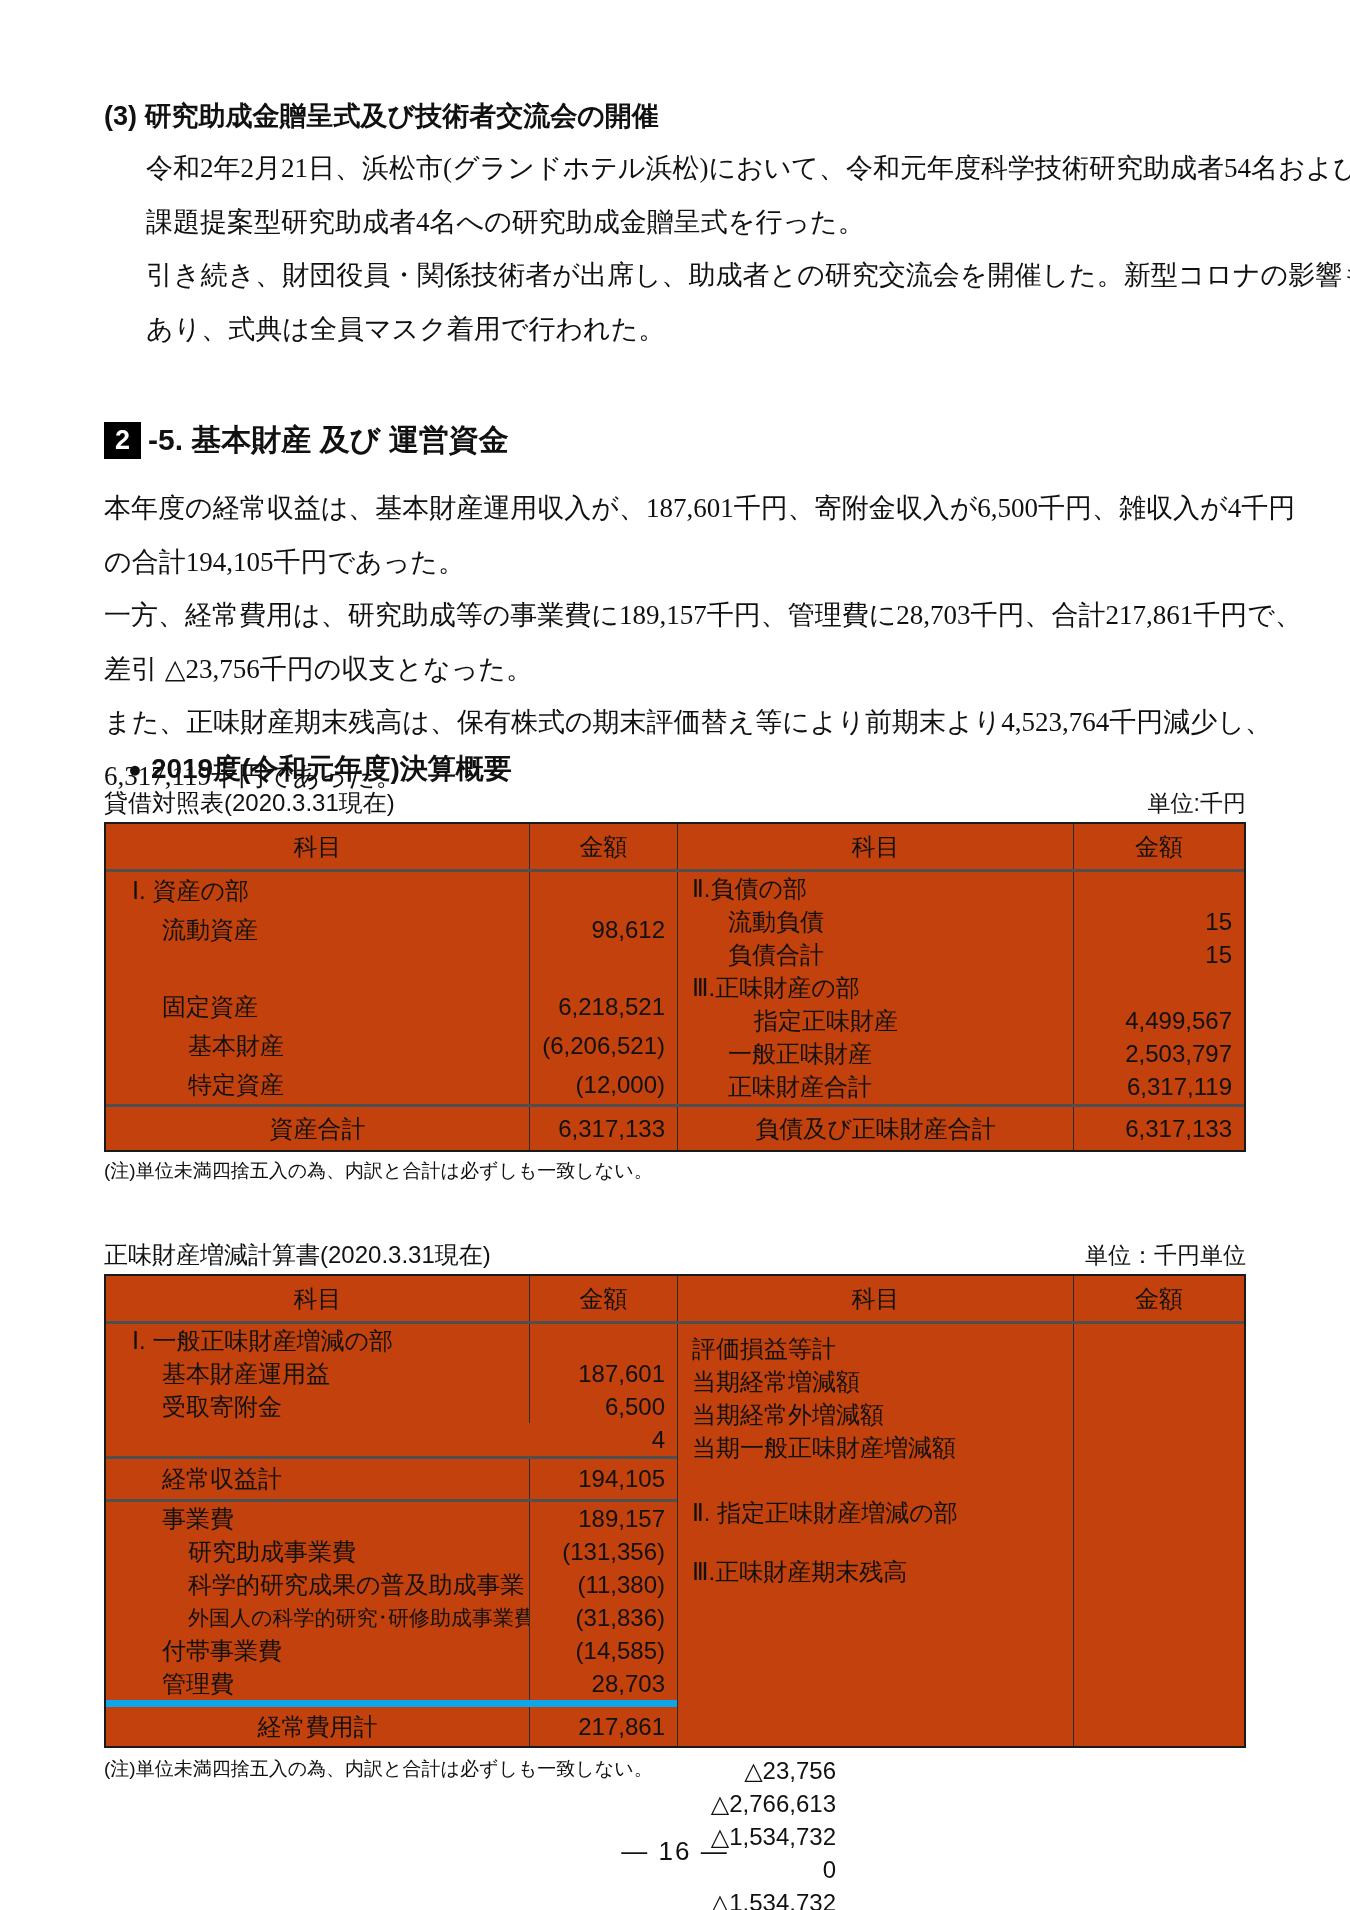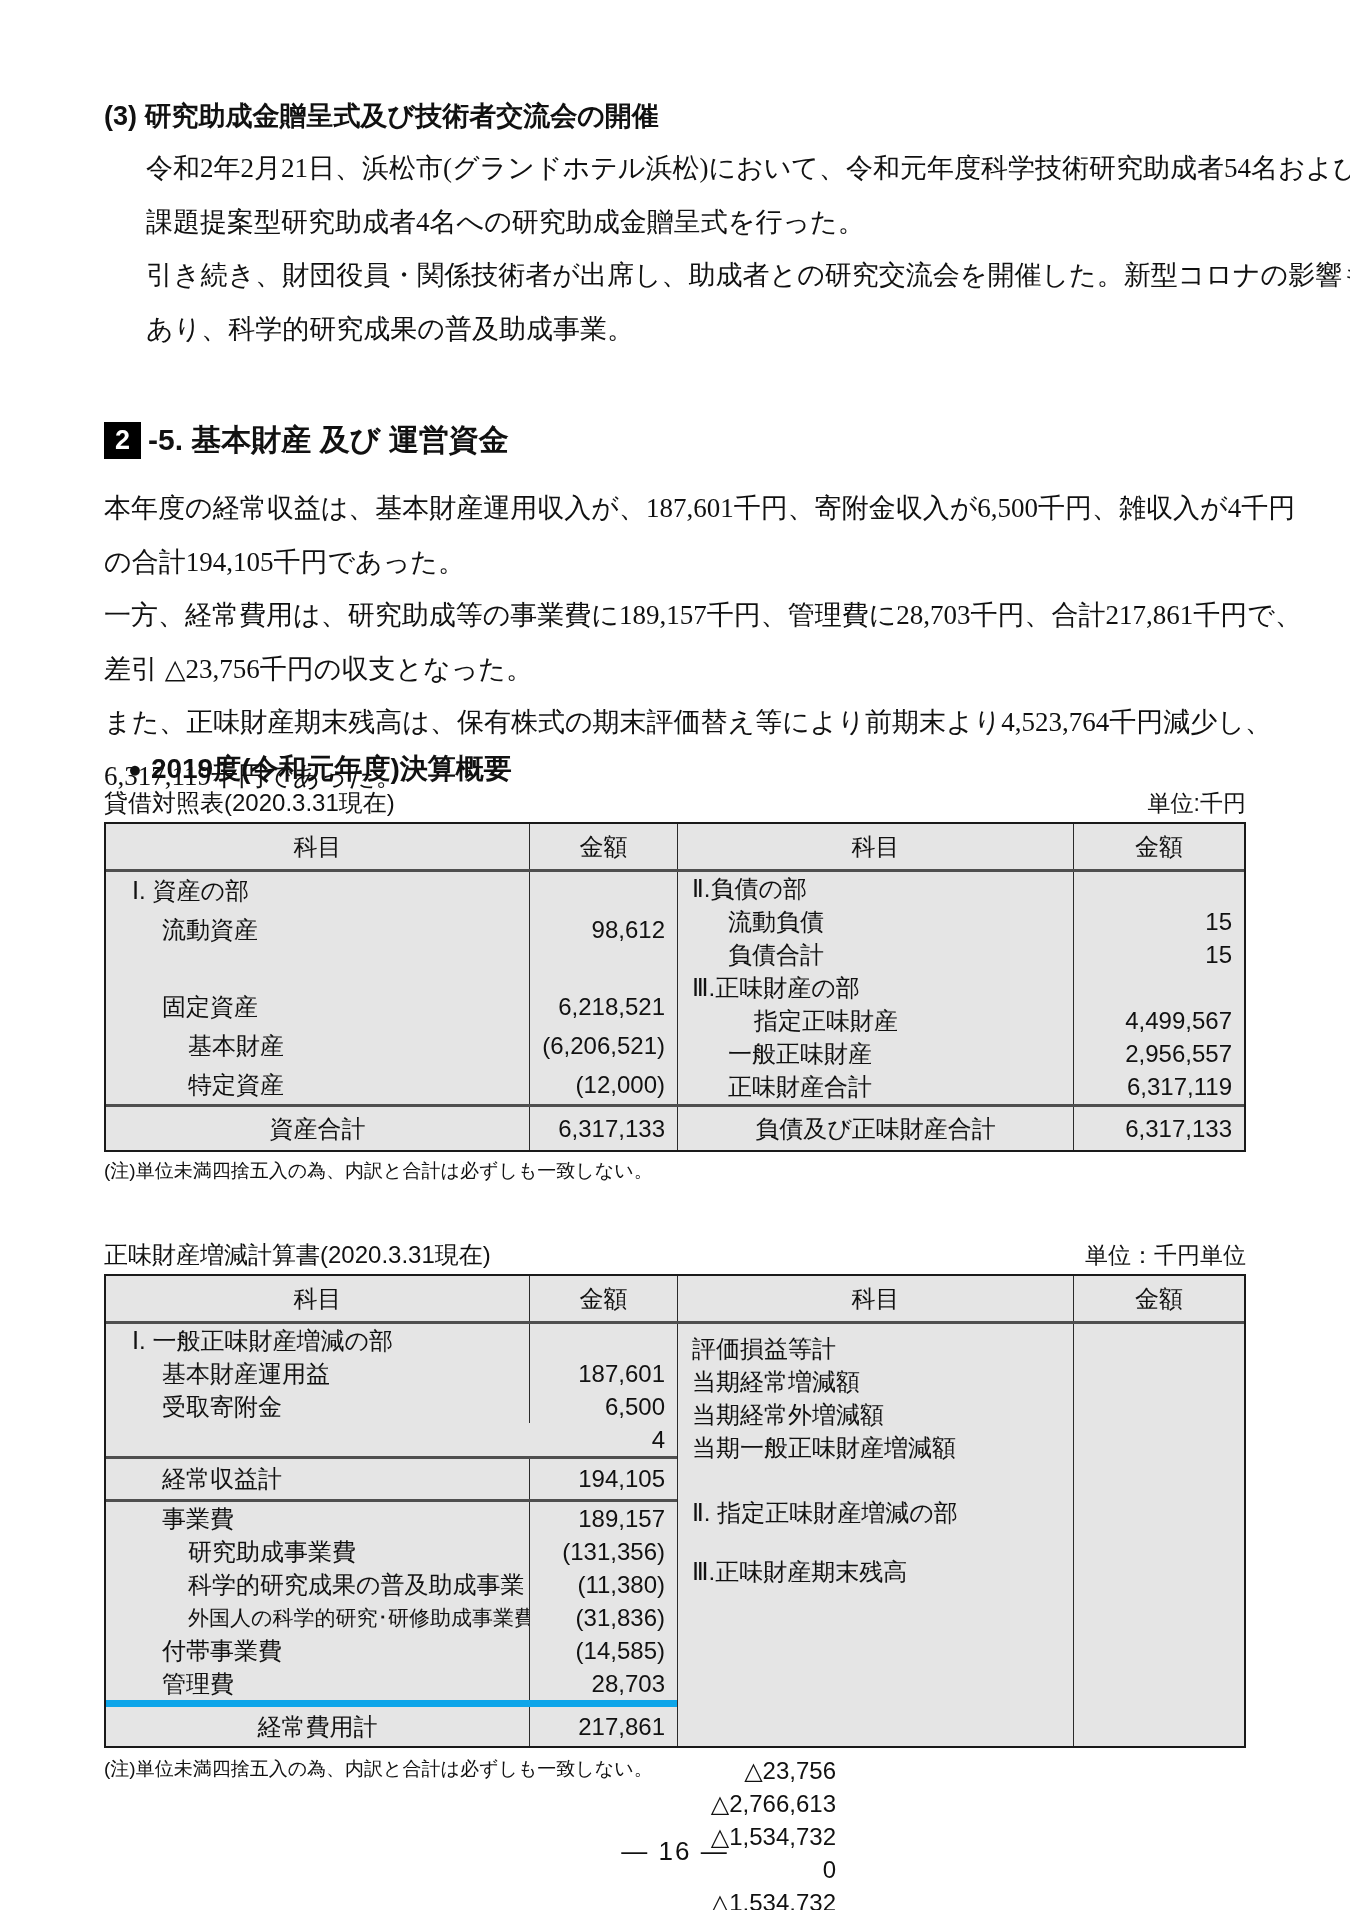--- a/index.html
+++ b/index.html
@@ -49,21 +49,21 @@
     display:flex; justify-content:space-between; align-items:flex-end;
     font-size:24px; white-space:nowrap;
   }
   #cap1 { top:787px; }
   #cap2 { top:1239px; }
   .tcap .unit { font-size:23px; }
 
   
   .tbl {
     position:absolute; left:104px; width:1142px;
-    border:2px solid #1a1a1a; background:#e5e5e5; font-size:24px;
+    border:2px solid #1a1a1a; background:#c2410c; font-size:24px;
   }
   #table1 { top:822px;  height:330px; }
   #table2 { top:1274px; height:474px; }
 
   .thead { display:flex; height:48px; border-bottom:3px solid #4f4f4f; }
   .thead .hc {
     display:flex; align-items:center; justify-content:center;
     border-right:1.5px solid #2b2b2b; font-size:24px;
   }
   .hc.c1 { width:424px; } .hc.c2 { width:148px; }
@@ -137,21 +137,21 @@
 </head>
 <body>
 
 <div class="page">
 
   <div id="sec3-heading">(3) 研究助成金贈呈式及び技術者交流会の開催</div>
   <div id="sec3-para" class="serif">
     <div class="para-line">令和2年2月21日、浜松市(グランドホテル浜松)において、令和元年度科学技術研究助成者54名および</div>
     <div class="para-line">課題提案型研究助成者4名への研究助成金贈呈式を行った。</div>
     <div class="para-line">引き続き、財団役員・関係技術者が出席し、助成者との研究交流会を開催した。新型コロナの影響も</div>
-    <div class="para-line">あり、科学的研究成果の普及助成事業。</div>
+    <div class="para-line">あり、式典は全員マスク着用で行われた。</div>
   </div>
 
   <div id="sec25-heading">
     <span class="numbox">2</span>
     <span>-5. 基本財産 及び 運営資金</span>
   </div>
   <div id="sec25-para" class="serif">
     <div class="para-line">本年度の経常収益は、基本財産運用収入が、187,601千円、寄附金収入が6,500千円、雑収入が4千円</div>
     <div class="para-line">の合計194,105千円であった。</div>
     <div class="para-line">一方、経常費用は、研究助成等の事業費に189,157千円、管理費に28,703千円、合計217,861千円で、</div>
@@ -220,21 +220,21 @@
         <div class="trow r331">
           <div class="lbl2">Ⅲ.正味財産の部</div>
           <div class="amt"></div>
         </div>
         <div class="trow r331">
           <div class="lbl2 ind2b">指定正味財産</div>
           <div class="amt">4,499,567</div>
         </div>
         <div class="trow r331">
           <div class="lbl2 ind2a">一般正味財産</div>
-          <div class="amt">2,956,557</div>
+          <div class="amt">2,503,797</div>
         </div>
         <div class="trow r331">
           <div class="lbl2 ind2a">正味財産合計</div>
           <div class="amt">6,317,119</div>
         </div>
       </div>
     </div>
     <div class="tfoot">
       <div class="fc fc1">資産合計</div>
       <div class="fc fc2">6,317,133</div>

